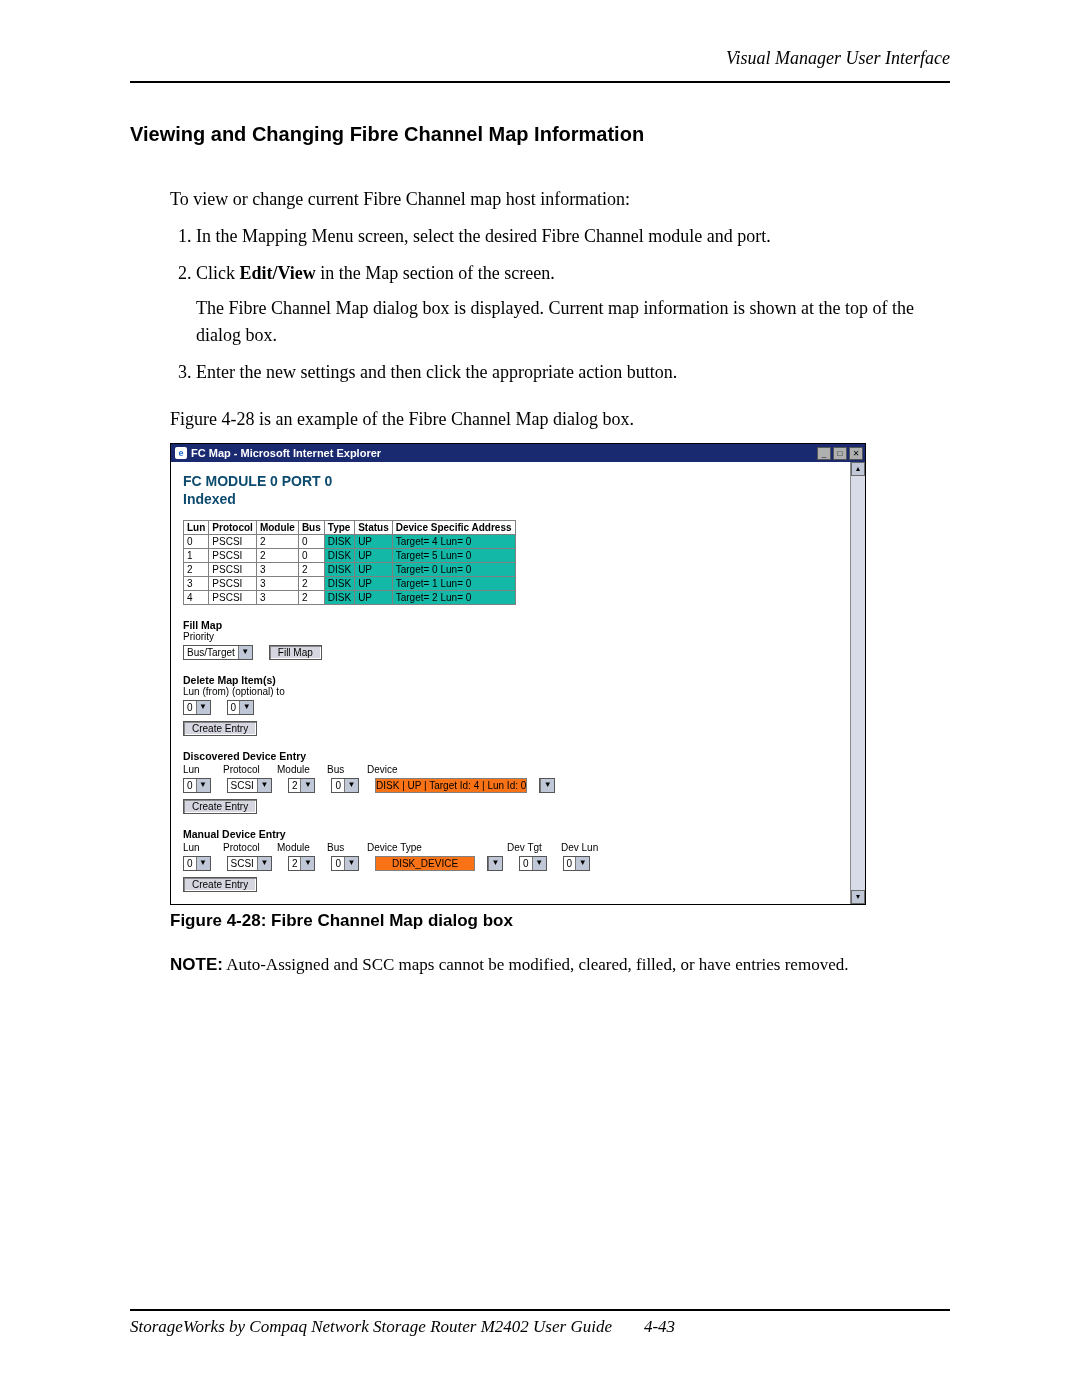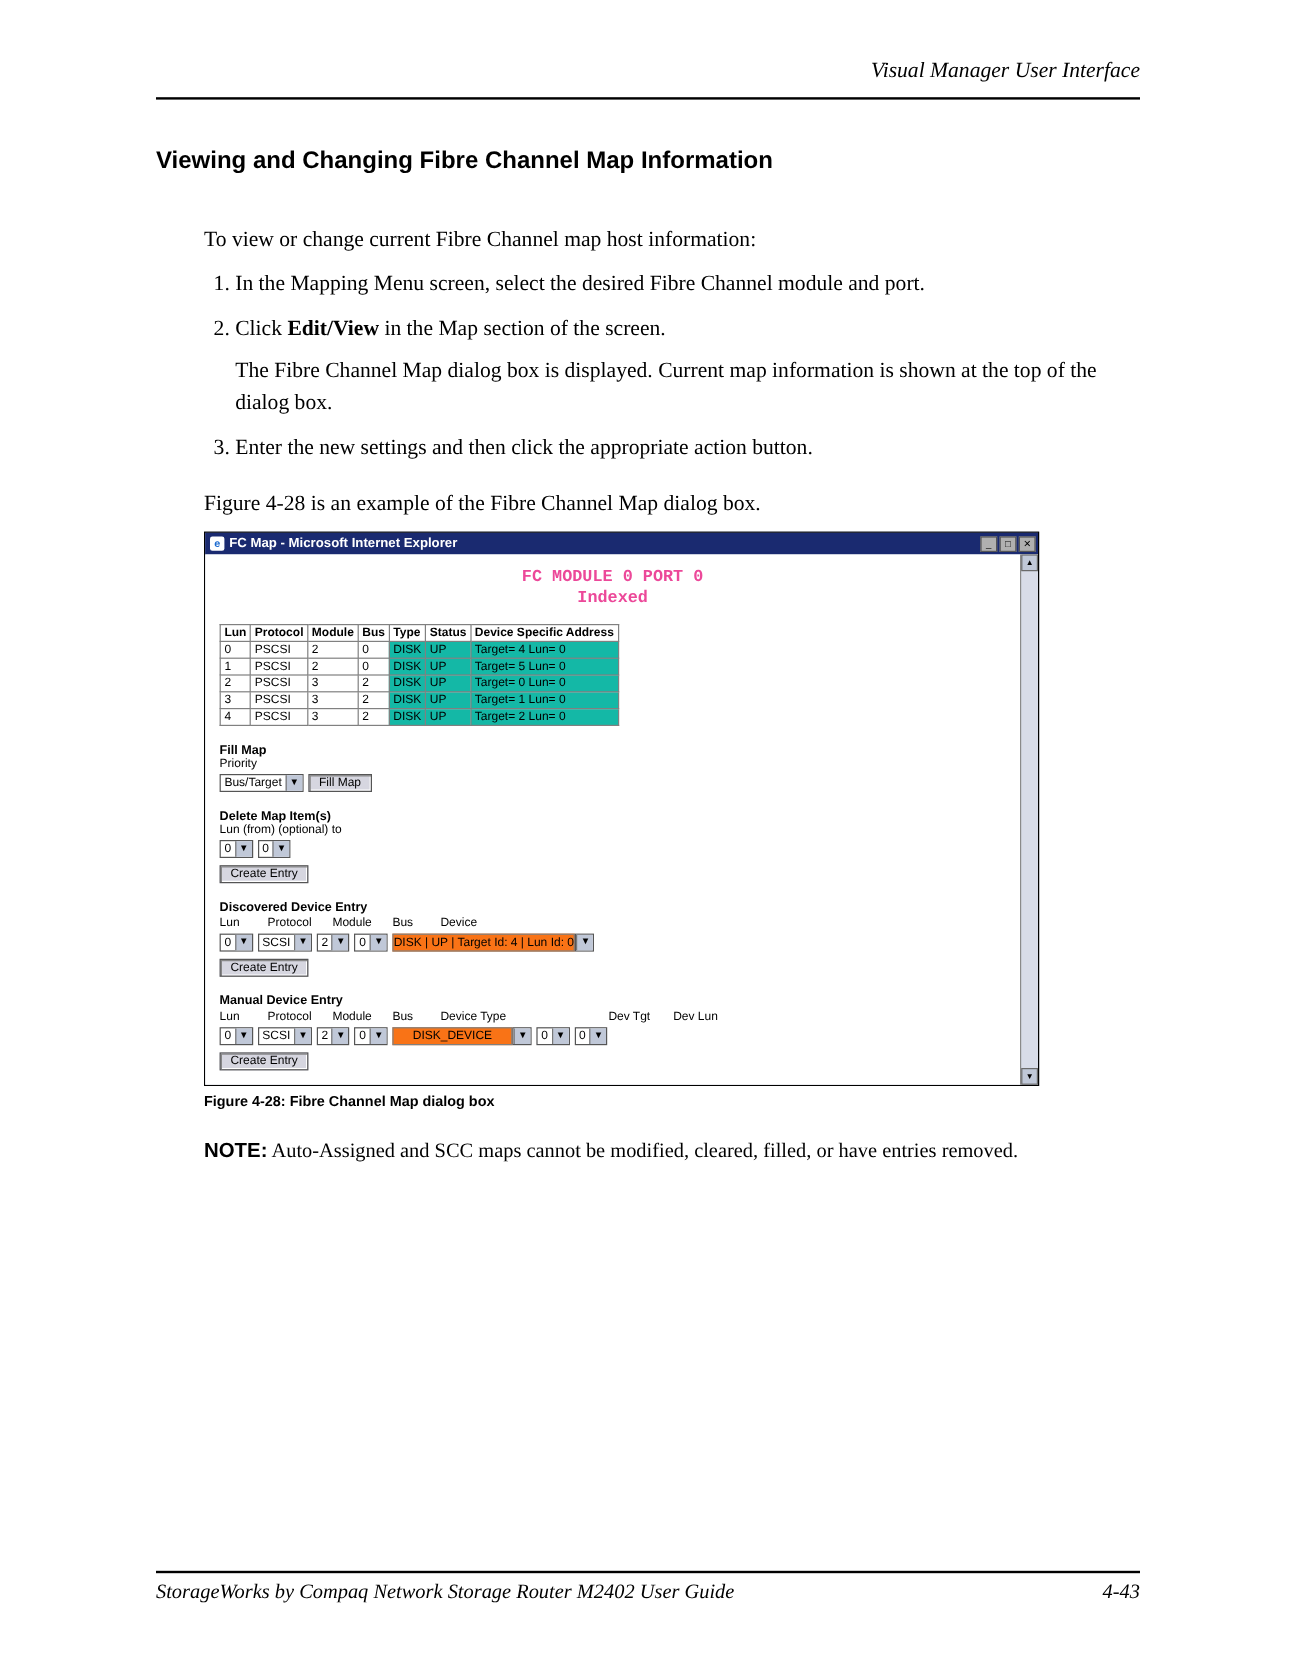--- a/index.html
+++ b/index.html
@@ -41,42 +41,42 @@
   .intro-line { margin-bottom: 10px; }
   ol.steps {
     margin: 6px 0 20px 0;
     padding-left: 26px;
   }
   ol.steps li { margin-bottom: 10px; }
   .sub-body { margin-top: 8px; }
   .fig-label {
     font-family: Arial, Helvetica, sans-serif;
     font-weight: bold;
-    font-size: 12px;
+    font-size: 17px;
     margin-top: 6px;
   }
   .note-line {
     font-size: 17px;
     margin-top: 22px;
     line-height: 1.45;
     margin-left: 40px;
   }
   .note-label { font-family: Arial, Helvetica, sans-serif; font-weight: bold; }
   .footer {
     position: absolute;
     bottom: 60px;
     left: 130px;
     right: 130px;
     border-top: 2px solid #000;
     padding-top: 6px;
     font-size: 17px;
     font-style: italic;
     display: flex;
-    justify-content: space-between;
     font-family: "Times New Roman", serif;
+    gap: 32px;
   }
   .footer .pgnum { font-weight: normal; font-style: italic; }
 
   
   .ie-window {
     width: 696px;
     border: 1px solid #000;
     background: #c0c8d8;
     margin: 10px 0 6px 40px;
     font-family: Tahoma, Arial, sans-serif;
@@ -134,26 +134,25 @@
     width: 14px; height: 14px;
     background: #c0c8d8;
     border: 1px solid #6a6a6a;
     font-size: 8px;
     text-align: center; line-height: 12px;
   }
   .scroll-arrow.top { position: absolute; top: 0; left: 0; }
   .scroll-arrow.bot { position: absolute; bottom: 0; left: 0; }
 
   .fc-title {
-    color: #ec4899;
+    color: #0c4a6e;
     font-weight: bold;
     font-size: 14px;
-    font-family: Liberation Mono, monospace;
+    font-family: Liberation Sans, sans-serif;
     line-height: 1.3;
-    text-align: center;
   }
   .map-table {
     border-collapse: collapse;
     margin-top: 12px;
     font-size: 10px;
   }
   .map-table th, .map-table td {
     border: 1px solid #808080;
     padding: 1px 3px;
     background: #14b8a6;
@@ -197,21 +196,21 @@
   }
   .dropdown .dd-text { padding-right: 3px; }
   .dropdown .dd-btn {
     width: 14px; height: 13px;
     background: #c0c8d8;
     border-left: 1px solid #777;
     text-align: center;
     font-size: 8px;
     line-height: 12px;
   }
-  .row-flex { display: flex; align-items: center; gap: 0; margin-top: 3px; flex-wrap: nowrap; }
+  .row-flex { display: flex; align-items: center; gap: 12px; margin-top: 3px; flex-wrap: nowrap; }
   .info-box {
     border: 1px solid #808080;
     background: #f97316;
     font-size: 10px;
     padding: 1px 0;
     white-space: nowrap;
     text-align: center;
   }
   .col-labels { display: flex; gap: 10px; font-size: 10px; margin-top: 2px; }
   .mt6 { margin-top: 6px; }

